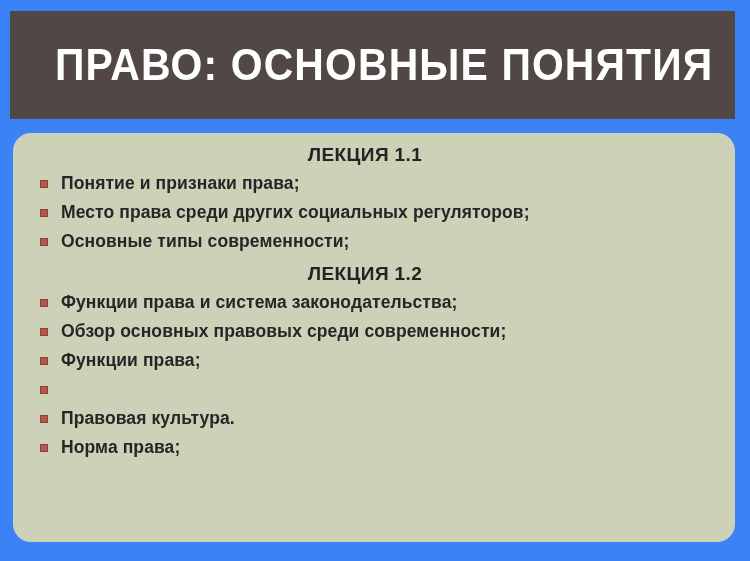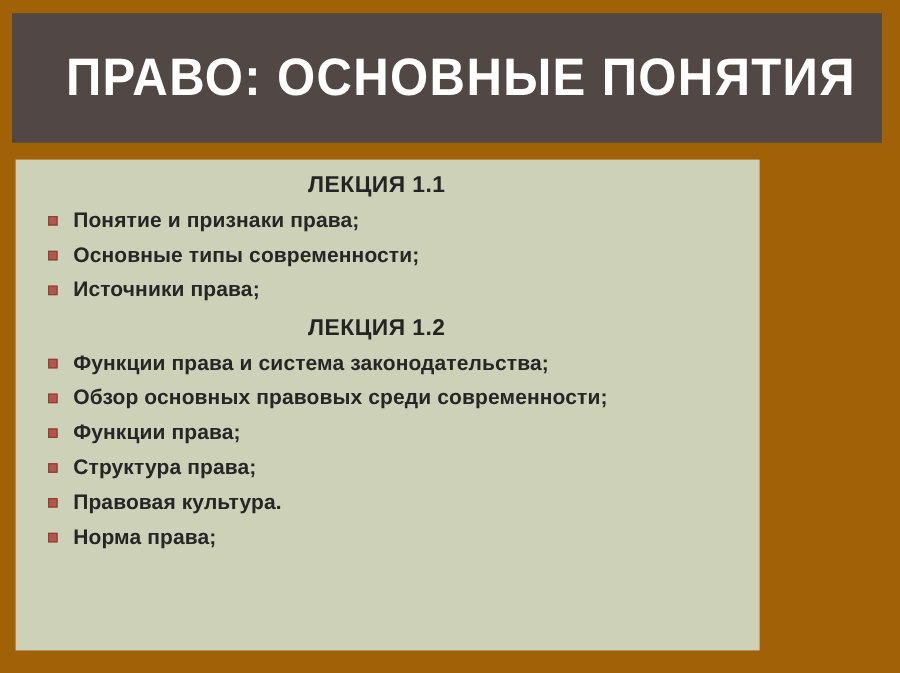--- a/index.html
+++ b/index.html
@@ -12,21 +12,21 @@
     height: 561px;
     background: #ffffff;
     font-family: "Liberation Sans", "DejaVu Sans", sans-serif;
     overflow: hidden;
   }
 
   .slide {
     position: relative;
     width: 750px;
     height: 561px;
-    background: #a16207;
+    background: #3b82f6;
   }
 
   
   .title-bar {
     position: absolute;
     left: 10px;
     top: 11px;
     width: 725px;
     height: 108px;
     background: #514745;
@@ -48,26 +48,27 @@
     transform: scaleX(0.93);
     transform-origin: center center;
     padding-left: 24px;
   }
 
   
   .body-panel {
     position: absolute;
     left: 13px;
     top: 133px;
-    width: 620px;
+    width: 722px;
     height: 409px;
     background: #ccd1b8;
     box-sizing: border-box;
     padding: 4px 0 0 0;
     overflow: hidden;
+    border-radius: 18px;
   }
 
   .section-heading {
     text-align: center;
     color: #242424;
     font-family: "Liberation Sans", "DejaVu Sans", sans-serif;
     font-weight: bold;
     font-size: 19px;
     letter-spacing: 0.4px;
     line-height: 24px;
@@ -124,46 +125,45 @@
 
     <div class="section-heading">ЛЕКЦИЯ 1.1</div>
 
     <ul class="bullet-list">
       <li class="bullet-item">
         <span class="bullet-marker"></span>
         <span class="bullet-label">Понятие и признаки права;</span>
       </li>
       <li class="bullet-item">
         <span class="bullet-marker"></span>
-        <span class="bullet-label">Основные типы современности;</span>
+        <span class="bullet-label">Место права среди других социальных регуляторов;</span>
       </li>
       <li class="bullet-item">
         <span class="bullet-marker"></span>
-        <span class="bullet-label">Источники права;</span>
+        <span class="bullet-label">Основные типы современности;</span>
       </li>
     </ul>
 
     <div class="section-heading">ЛЕКЦИЯ 1.2</div>
 
     <ul class="bullet-list">
       <li class="bullet-item">
         <span class="bullet-marker"></span>
         <span class="bullet-label">Функции права и система законодательства;</span>
       </li>
       <li class="bullet-item">
         <span class="bullet-marker"></span>
         <span class="bullet-label">Обзор основных правовых среди современности;</span>
       </li>
       <li class="bullet-item">
         <span class="bullet-marker"></span>
         <span class="bullet-label">Функции права;</span>
       </li>
       <li class="bullet-item">
         <span class="bullet-marker"></span>
-        <span class="bullet-label">Структура права;</span>
       </li>
       <li class="bullet-item">
         <span class="bullet-marker"></span>
         <span class="bullet-label">Правовая культура.</span>
       </li>
       <li class="bullet-item">
         <span class="bullet-marker"></span>
         <span class="bullet-label">Норма права;</span>
       </li>
     </ul>

